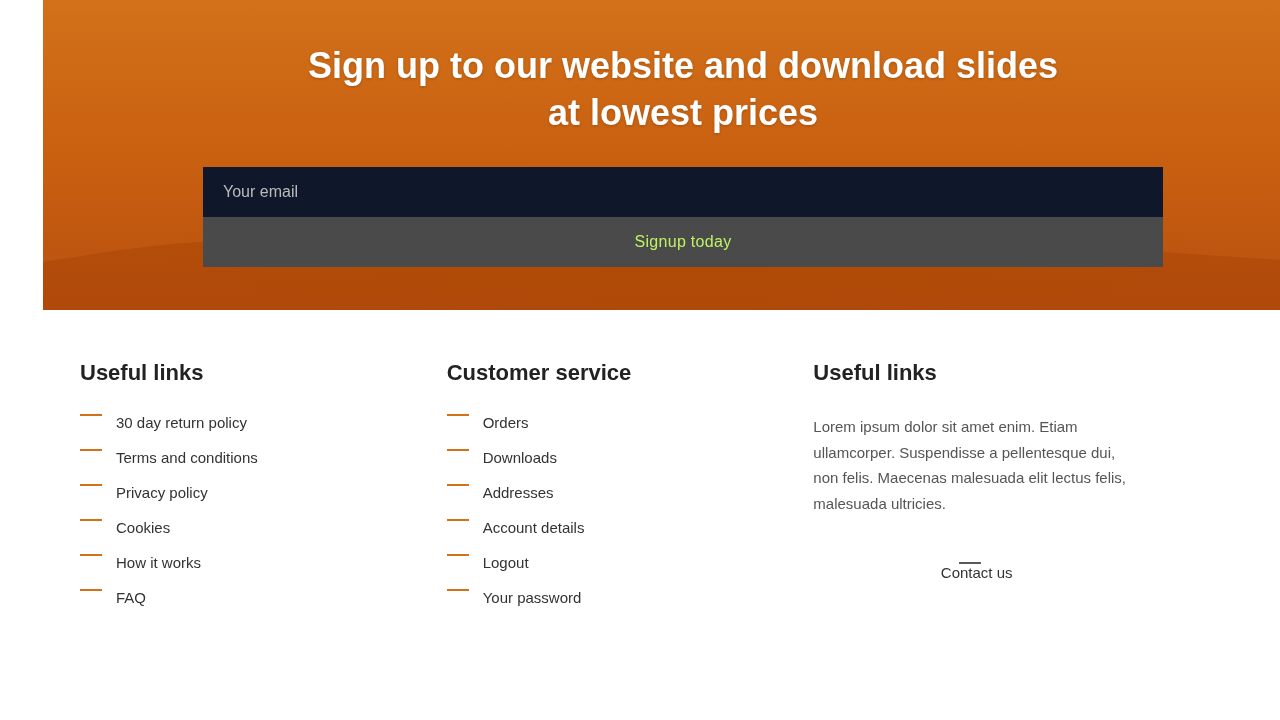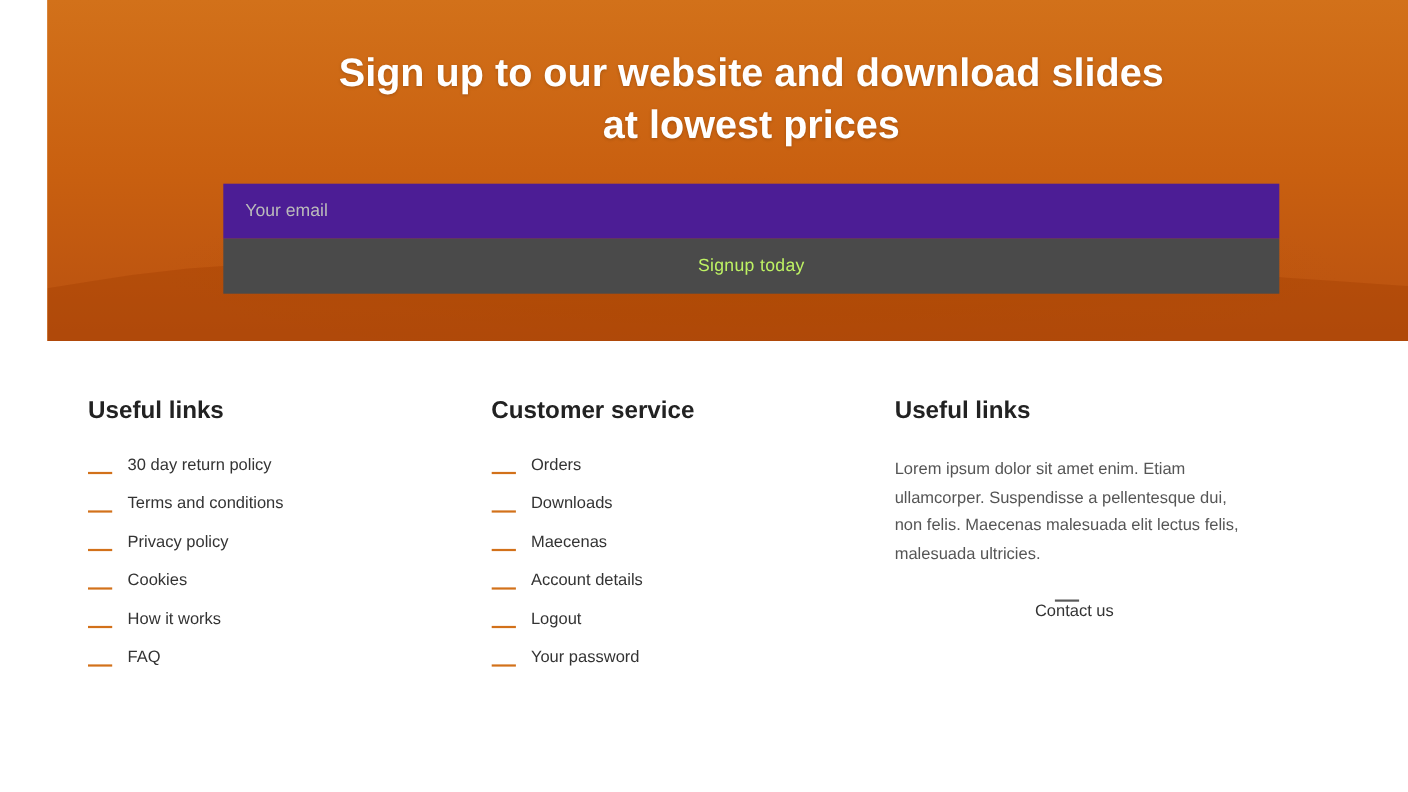--- a/index.html
+++ b/index.html
@@ -71,21 +71,21 @@
       text-shadow: 0 1px 3px rgba(0,0,0,0.2);
     }
 
     .email-input {
       display: block;
       width: 100%;
       height: 50px;
       padding: 0 20px;
       font-size: 16px;
       color: #999;
-      background: #4c1d95;
+      background: #0f172a;
       border: none;
       outline: none;
     }
 
     .email-input::placeholder {
       color: #bbb;
     }
 
     .signup-button {
       display: block;
@@ -119,21 +119,21 @@
       color: #222;
       margin-bottom: 28px;
     }
 
     .footer-links-list {
       list-style: none;
     }
 
     .footer-links-list li {
       display: flex;
-      align-items: flex-end;
+      align-items: flex-start;
       margin-bottom: 18px;
       color: #333;
       font-size: 15px;
     }
 
     .link-dash {
       display: inline-block;
       width: 22px;
       height: 2px;
       background: #d2711a;
@@ -144,21 +144,21 @@
     .footer-link {
       color: #333;
       text-decoration: none;
       cursor: pointer;
     }
 
     .footer-description {
       color: #555;
       font-size: 15px;
       line-height: 1.7;
-      margin-bottom: 29px;
+      margin-bottom: 46px;
     }
 
     .contact-link {
       display: flex;
       align-items: center;
       color: #333;
       font-size: 15px;
       text-decoration: none;
       flex-direction: column;
     }
@@ -225,21 +225,21 @@
       <li>
         <span class="link-dash"></span>
         <a class="footer-link">Orders</a>
       </li>
       <li>
         <span class="link-dash"></span>
         <a class="footer-link">Downloads</a>
       </li>
       <li>
         <span class="link-dash"></span>
-        <a class="footer-link">Maecenas</a>
+        <a class="footer-link">Addresses</a>
       </li>
       <li>
         <span class="link-dash"></span>
         <a class="footer-link">Account details</a>
       </li>
       <li>
         <span class="link-dash"></span>
         <a class="footer-link">Logout</a>
       </li>
       <li>

